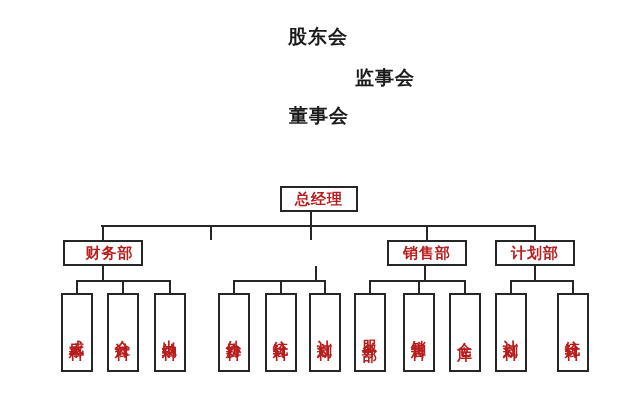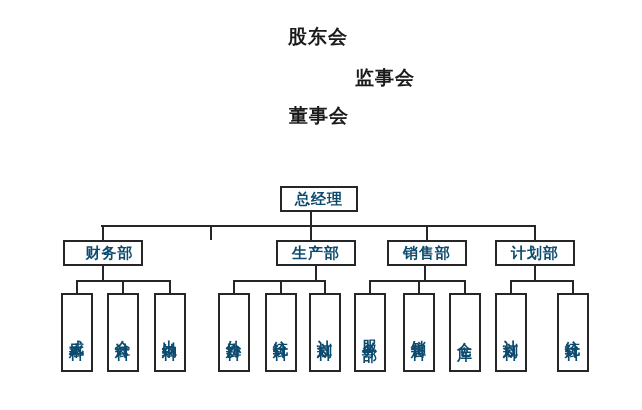--- a/index.html
+++ b/index.html
@@ -24,21 +24,21 @@
     white-space: nowrap;
   }
   .obox {
     position: absolute;
     box-sizing: border-box;
     border: 2px solid #262626;
     background: #ffffff;
     display: flex;
     align-items: center;
     justify-content: center;
-    color: #0c4a6e;
+    color: #b91c1c;
     font-size: 15px;
     font-weight: 600;
     letter-spacing: 1px;
     white-space: nowrap;
   }
   .hbox { width: 80px; height: 26px; }
   .vbox {
     width: 32px; height: 79px;
     letter-spacing: 3px;
   }
@@ -67,21 +67,20 @@
 
   <div class="line vline" style="left:310px; top:212px; height:28px;"></div>
 
   <div class="line hline" style="left:101px; top:225px; width:435px;"></div>
   <div class="line vline" style="left:102px; top:225px; height:15px;"></div>
   <div class="line vline" style="left:210px; top:225px; height:15px;"></div>
   <div class="line vline" style="left:426px; top:225px; height:15px;"></div>
   <div class="line vline" style="left:534px; top:225px; height:15px;"></div>
 
   <div class="obox hbox" style="left:63px;  top:240px;padding-left:13px;">财务部</div>
-  <div class="obox hbox" style="left:276px; top:240px;">生产部</div>
   <div class="obox hbox" style="left:495px; top:240px;">计划部</div>
   <div class="obox hbox" style="left:387px; top:240px;">销售部</div>
 
   <div class="line vline" style="left:102px; top:266px; height:16px;"></div>
   <div class="line hline" style="left:76px; top:280px; width:95px;"></div>
   <div class="line vline" style="left:76px;  top:280px; height:13px;"></div>
   <div class="line vline" style="left:122px; top:280px; height:13px;"></div>
   <div class="line vline" style="left:169px; top:280px; height:13px;"></div>
 
   <div class="line vline" style="left:315px; top:266px; height:16px;"></div>

